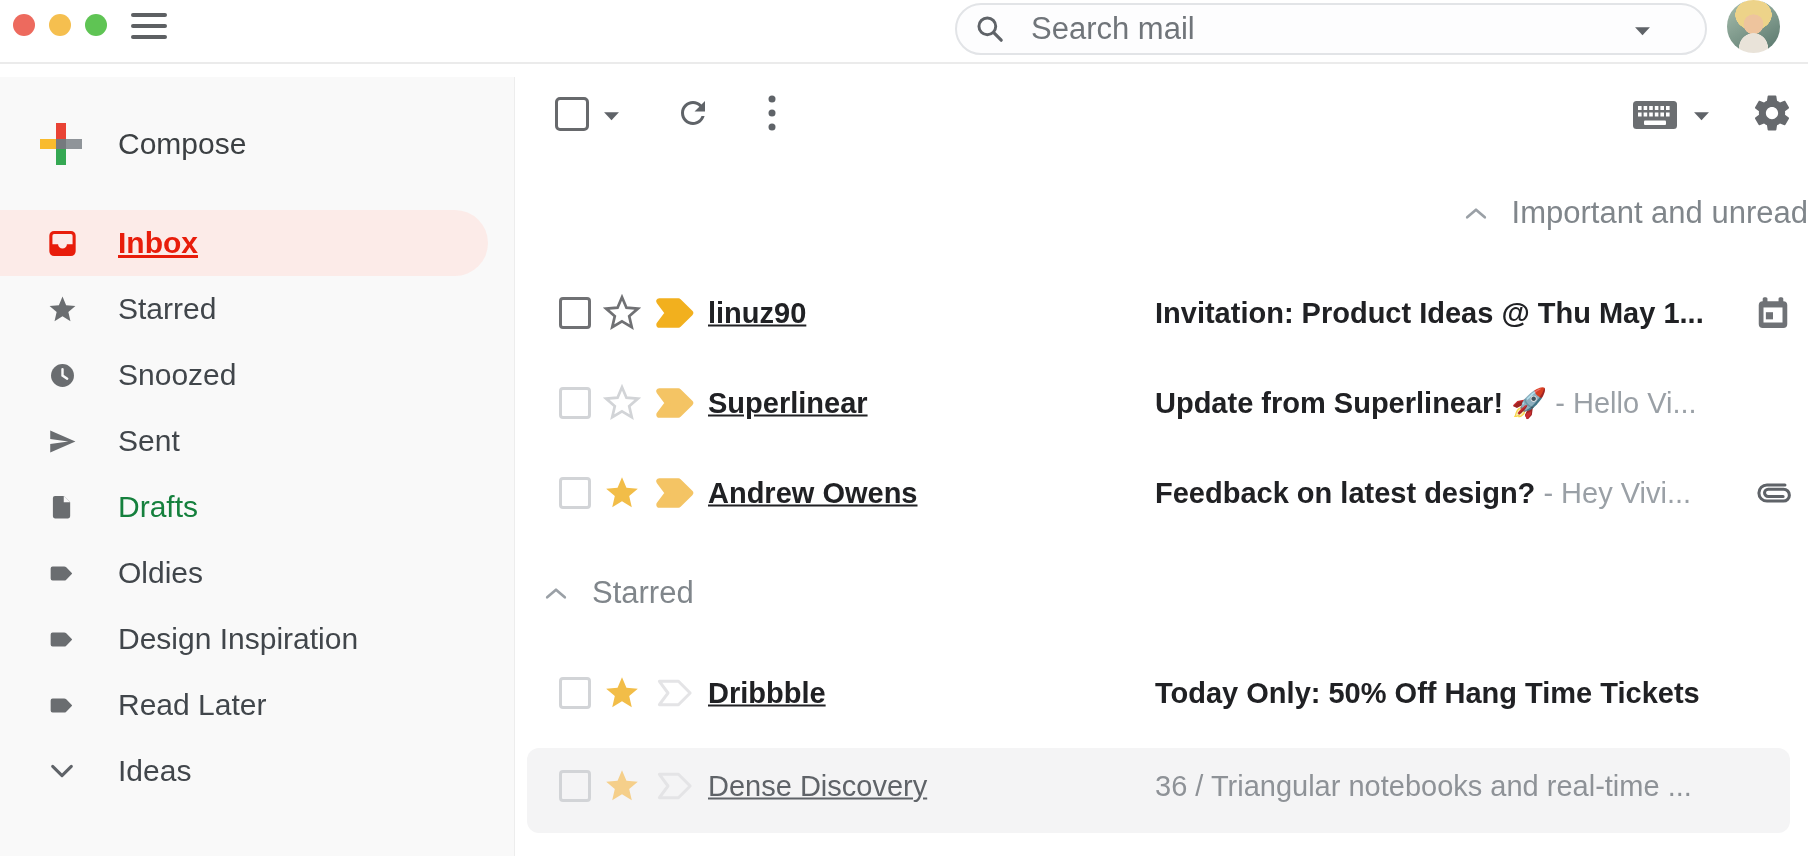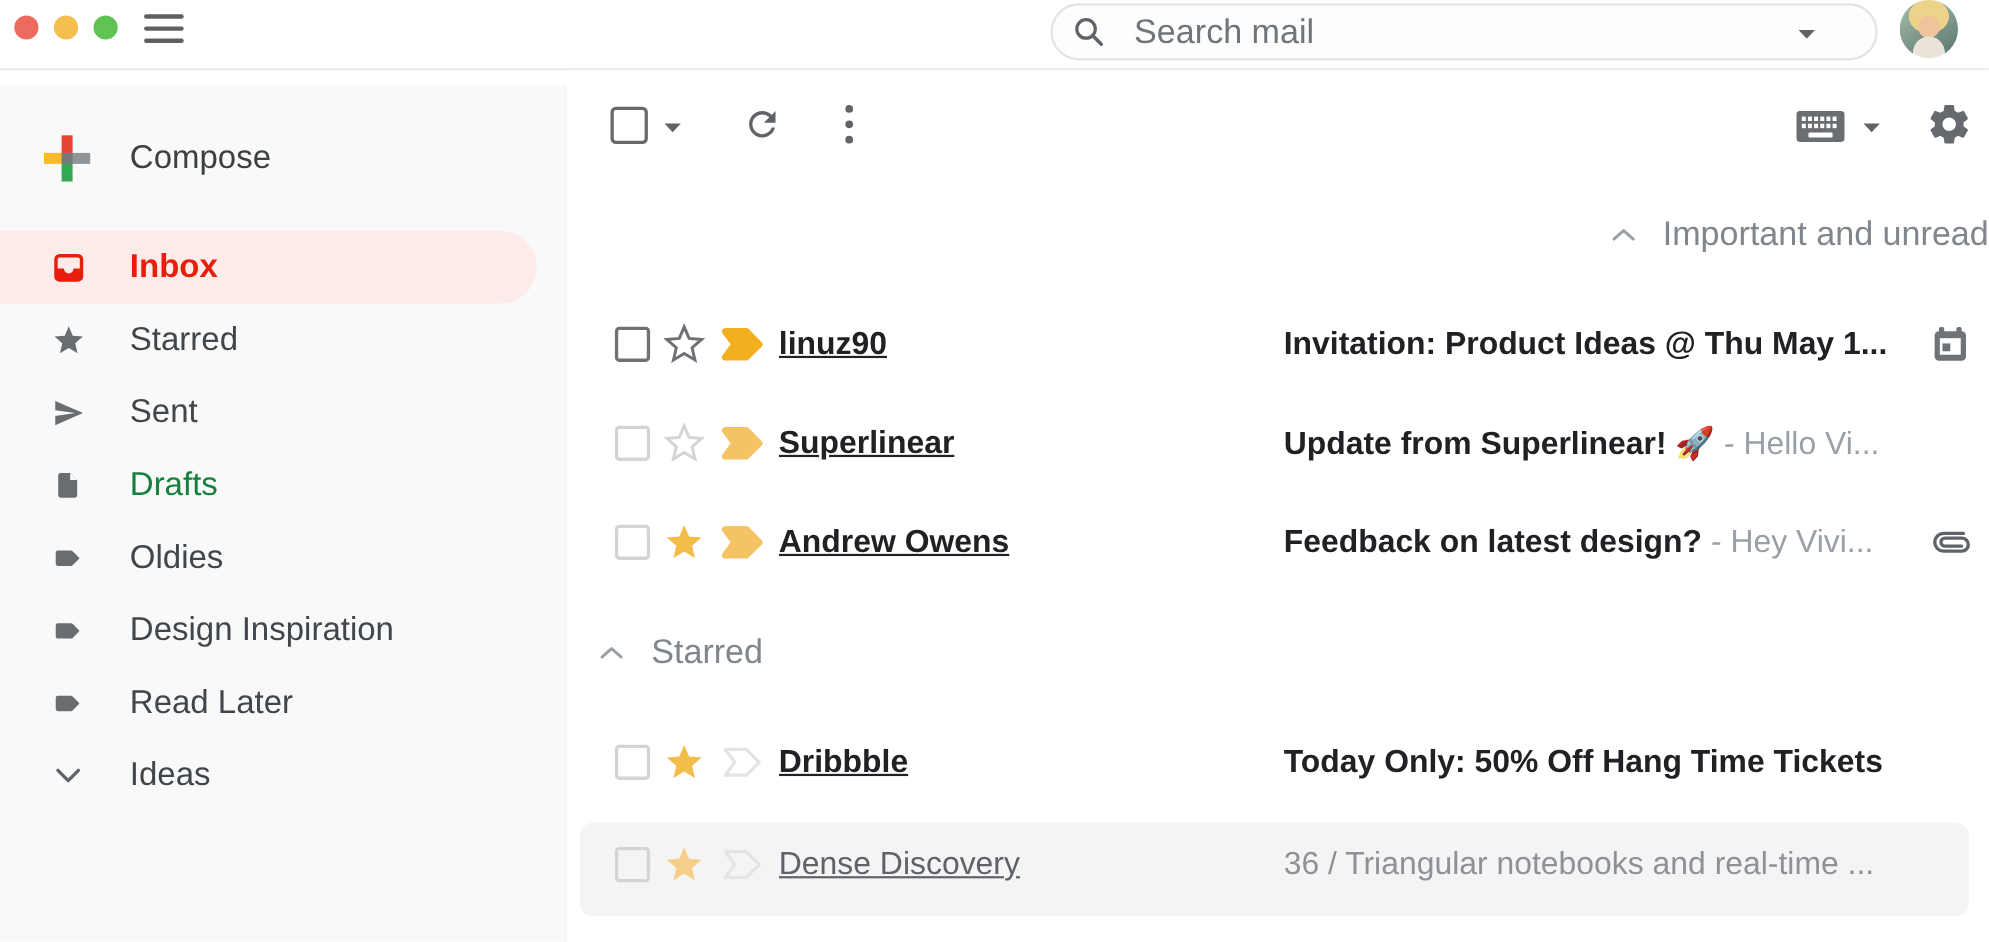--- a/index.html
+++ b/index.html
@@ -30,21 +30,21 @@
   
   .sidebar{position:absolute;top:77px;left:0;bottom:0;width:514px;background:#f9f9f9;border-right:1px solid #ededed;}
   .compose{margin-top:40px;height:54px;display:flex;align-items:center;cursor:pointer;}
   .compose .cicon{margin-left:38px;display:flex;}
   .compose .clabel{margin-left:34px;font-size:30px;font-weight:500;color:#3c4043;}
   .nav{margin-top:39px;}
   .sitem{height:66px;display:flex;align-items:center;cursor:pointer;}
   .sitem .sicon{width:32px;margin-left:46px;display:flex;justify-content:center;}
   .sitem .slabel{margin-left:40px;font-size:30px;color:#41464b;white-space:nowrap;}
   .sitem.active{background:#fcebe8;width:488px;border-radius:0 33px 33px 0;}
-  .sitem.active .slabel{color:#e81d0b;font-weight:700;}
+  .sitem.active .slabel{color:#e81d0b;font-weight:700;text-decoration:underline;}
   .sitem.bold .slabel{font-weight:400;color:#15803d;}
   
   .main{position:absolute;top:64px;left:515px;right:0;bottom:0;background:#fff;}
   .toolbar{position:relative;height:86px;}
   .tcb{position:absolute;left:40px;top:33px;width:28px;height:28px;border:3px solid #67696c;border-radius:5px;cursor:pointer;}
   .tcaret{position:absolute;left:88px;top:47px;display:flex;cursor:pointer;}
   .trefresh{position:absolute;left:160px;top:31px;display:flex;cursor:pointer;}
   .tdots{position:absolute;left:252px;top:30px;display:flex;cursor:pointer;}
   .tkeyboard{position:absolute;left:1118px;top:37px;display:flex;cursor:pointer;}
   .tkcaret{position:absolute;left:1178px;top:47px;display:flex;cursor:pointer;}
@@ -66,21 +66,21 @@
   .s-out-light path{fill:none;stroke:#d2d4d7;stroke-width:1.7;}
   .s-fill path{fill:#f2bd48;}
   .s-fill-light path{fill:#f5cf8a;}
   .rmark{position:absolute;left:140px;top:50%;transform:translateY(-50%);display:flex;}
   .m-strong polygon{fill:#f2b01e;stroke:#f2b01e;stroke-width:5;stroke-linejoin:round;}
   .m-mid polygon{fill:#f4c464;stroke:#f4c464;stroke-width:5;stroke-linejoin:round;}
   .m-outline polygon{fill:none;stroke:#e4e4e6;stroke-width:2.4;stroke-linejoin:round;}
   .sender{position:absolute;left:193px;top:50%;transform:translateY(-50%);width:430px;
           font-size:29px;font-weight:700;color:#202124;white-space:nowrap;overflow:hidden;text-decoration:underline;}
   .subj{position:absolute;left:640px;right:72px;top:50%;transform:translateY(-50%);
-        font-size:29px;color:#202124;white-space:nowrap;overflow:hidden;margin-left:12px;}
+        font-size:29px;color:#202124;white-space:nowrap;overflow:hidden;}
   .subj b{font-weight:700;}
   .snip{color:#9aa0a6;}
   .ricon{position:absolute;right:16px;top:50%;transform:translateY(-50%);display:flex;}
   .read .sender{font-weight:400;color:#5f6368;}
   .read .subj b{font-weight:400;color:#8e9297;}
 </style>
 </head>
 <body>
 
 <div class="topbar">
@@ -132,20 +132,29 @@
       </span>
       <span class="slabel">Inbox</span>
     </div>
     <div class="sitem">
       <span class="sicon">
         <svg width="31" height="31" viewBox="0 0 24 24">
             <path d="M12 17.27L18.18 21l-1.64-7.03L22 9.24l-7.19-.61L12 2 9.19 8.63 2 9.24l5.46 4.73L5.82 21z" fill="#6a6d70"></path>
           </svg>
       </span>
       <span class="slabel">Starred</span>
+    </div>
+    <div class="sitem">
+      <span class="sicon">
+        <svg width="29" height="29" viewBox="0 0 24 24">
+            <circle cx="12" cy="12" r="9.5" fill="#6a6d70"></circle>
+            <path d="M12 6.8V12l3.9 2.6" fill="none" stroke="#f9f9f9" stroke-width="2" stroke-linecap="round"></path>
+          </svg>
+      </span>
+      <span class="slabel">Snoozed</span>
     </div>
     <div class="sitem">
       <span class="sicon">
         <svg width="31" height="31" viewBox="0 0 24 24">
             <path d="M2.5 20.5V14l14-2-14-2V3.5L22 12z" fill="#6a6d70"></path>
           </svg>
       </span>
       <span class="slabel">Sent</span>
     </div>
     <div class="sitem bold">

